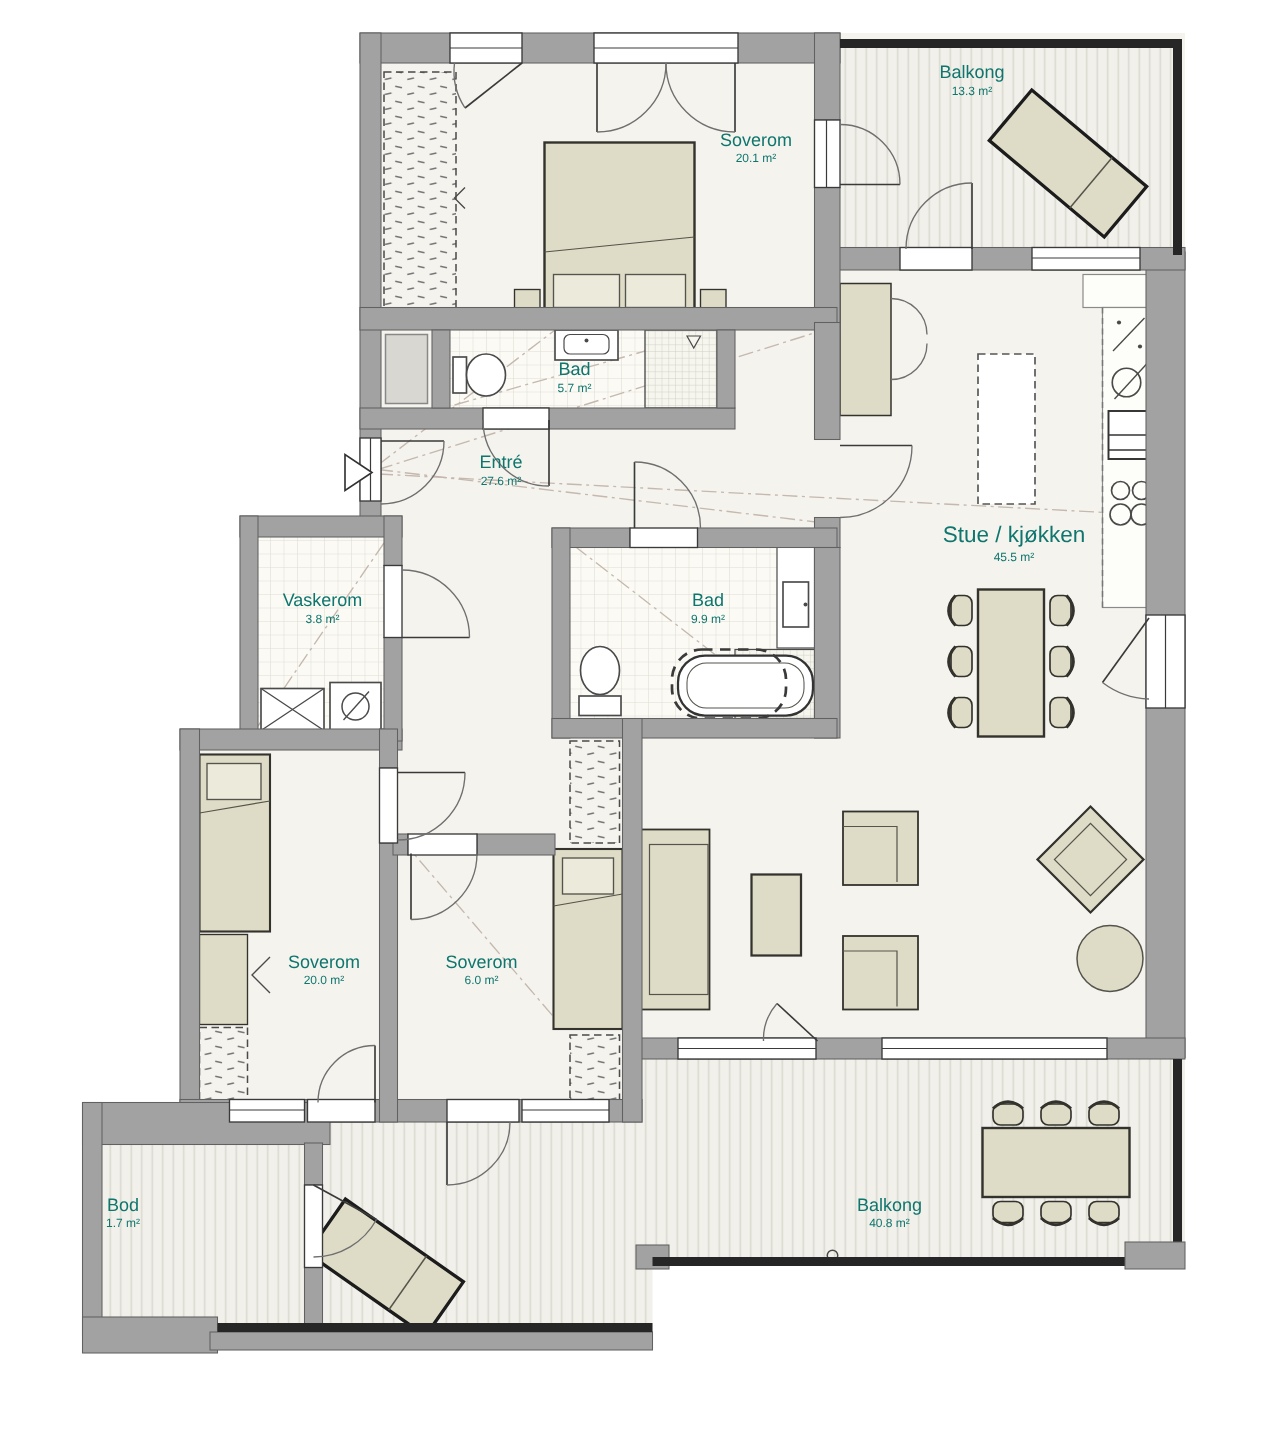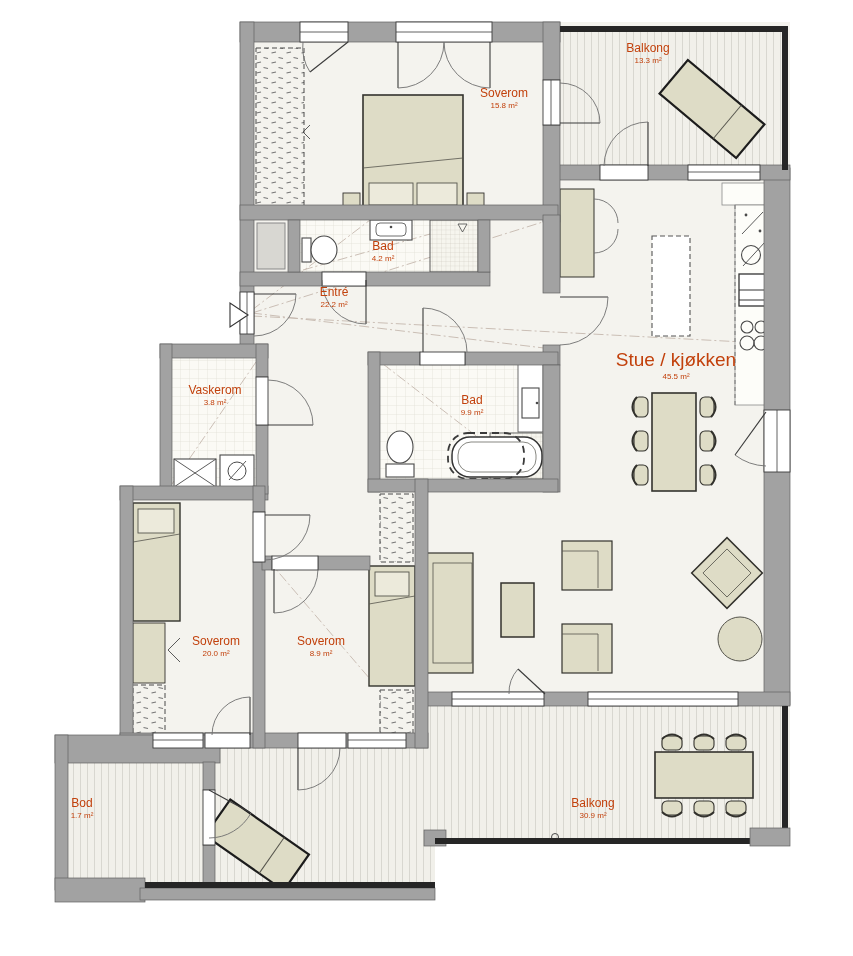--- a/index.html
+++ b/index.html
@@ -12,24 +12,24 @@
   .furl{stroke:#55544c;stroke-width:.8;fill:none;}
   .fix{fill:#ffffff;stroke:#4a4a4a;stroke-width:1.1;}
   .cab{fill:#fdfdf9;stroke:#8a8a8a;stroke-width:.8;}
   .win{fill:#ffffff;stroke:#3a3a3a;stroke-width:.9;}
   .wline{stroke:#3a3a3a;stroke-width:.8;fill:none;}
   .arc{fill:none;stroke:#6f6f6f;stroke-width:.9;}
   .leaf{stroke:#3a3a3a;stroke-width:1.1;fill:none;}
   .sl{stroke:#c5b8ae;stroke-width:.9;fill:none;stroke-dasharray:10 3 2 3;}
   .wd{fill:url(#wdp);stroke:#4a4a4a;stroke-width:1;stroke-dasharray:5 3;}
   .thin{stroke:#4a4a4a;stroke-width:.9;fill:none;}
-  .rl{position:absolute;transform:translateX(-50%);text-align:center;color:#c2410c;
+  .rl{position:absolute;transform:translateX(-50%);text-align:center;color:#0f766e;
       line-height:1.25;white-space:nowrap;}
   .rl .nm{font-size:12px;display:block;}
-  .rl.big .nm{font-size:19px;}
+  .rl.big .nm{font-size:15px;}
   .rl .ar{font-size:8px;display:block;}
 </style>
 </head>
 <body>
 
 <div id="stage">
 <svg id="plan-svg" width="853" height="956" viewBox="0 0 853 956">
   <defs>
     <pattern id="deckp" width="7" height="7" patternUnits="userSpaceOnUse">
       <rect width="7" height="7" fill="#f1f0ea"></rect>
@@ -349,51 +349,51 @@
 
   <polygon points="230,303 230,327 248,315" fill="#ffffff" stroke="#333" stroke-width="1.1"></polygon>
 </svg>
 
 <div class="rl" style="left:648px;top:41px">
   <span class="nm">Balkong</span>
   <span class="ar">13.3 m²</span>
 </div>
 <div class="rl" style="left:504px;top:86px">
   <span class="nm">Soverom</span>
-  <span class="ar">15.8 m²</span>
+  <span class="ar">20.1 m²</span>
 </div>
 <div class="rl" style="left:383px;top:239px">
   <span class="nm">Bad</span>
-  <span class="ar">4.2 m²</span>
-</div>
-<div class="rl" style="left:334px;top:285px">
+  <span class="ar">5.7 m²</span>
+</div>
+<div class="rl" style="left:334px;top:301px">
   <span class="nm">Entré</span>
-  <span class="ar">22.2 m²</span>
-</div>
-<div class="rl" style="left:215px;top:383px">
+  <span class="ar">27.6 m²</span>
+</div>
+<div class="rl" style="left:215px;top:393px">
   <span class="nm">Vaskerom</span>
   <span class="ar">3.8 m²</span>
 </div>
 <div class="rl" style="left:472px;top:393px">
   <span class="nm">Bad</span>
   <span class="ar">9.9 m²</span>
 </div>
 <div class="rl big" style="left:676px;top:348px">
   <span class="nm">Stue / kjøkken</span>
   <span class="ar">45.5 m²</span>
 </div>
 <div class="rl" style="left:216px;top:634px">
   <span class="nm">Soverom</span>
   <span class="ar">20.0 m²</span>
 </div>
 <div class="rl" style="left:321px;top:634px">
   <span class="nm">Soverom</span>
-  <span class="ar">8.9 m²</span>
+  <span class="ar">6.0 m²</span>
 </div>
 <div class="rl" style="left:82px;top:796px">
   <span class="nm">Bod</span>
   <span class="ar">1.7 m²</span>
 </div>
 <div class="rl" style="left:593px;top:796px">
   <span class="nm">Balkong</span>
-  <span class="ar">30.9 m²</span>
+  <span class="ar">40.8 m²</span>
 </div>
 </div>
 
 </body></html>

